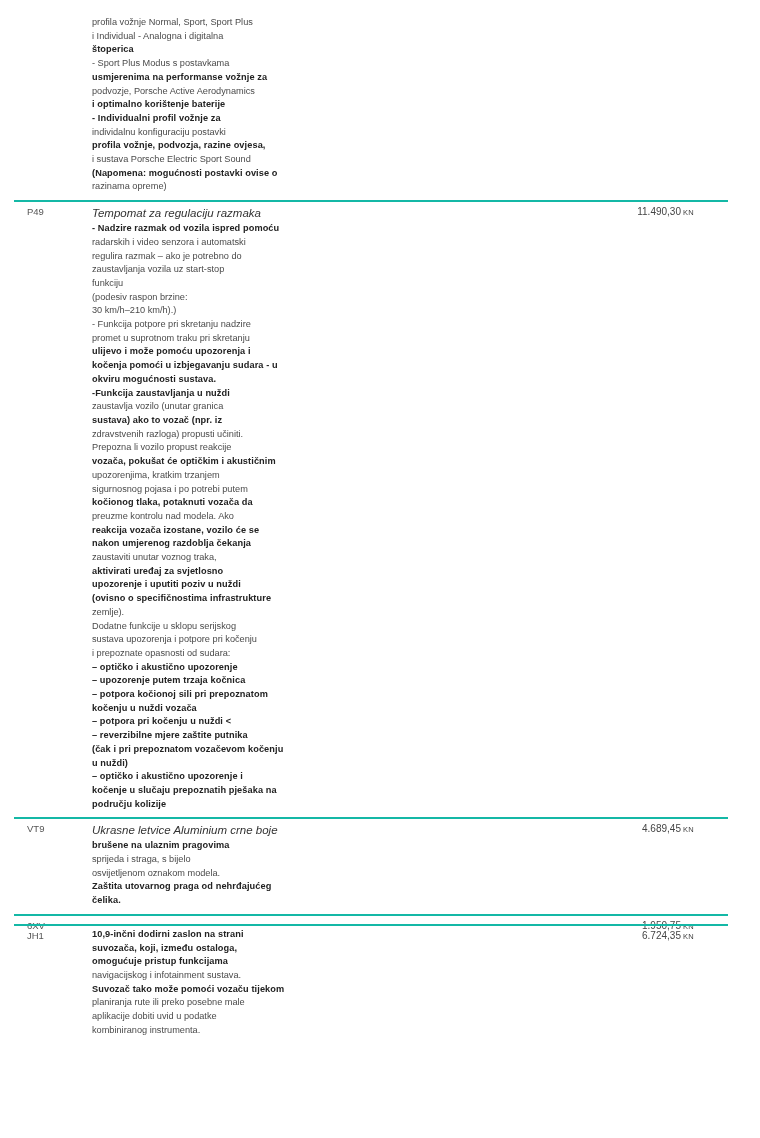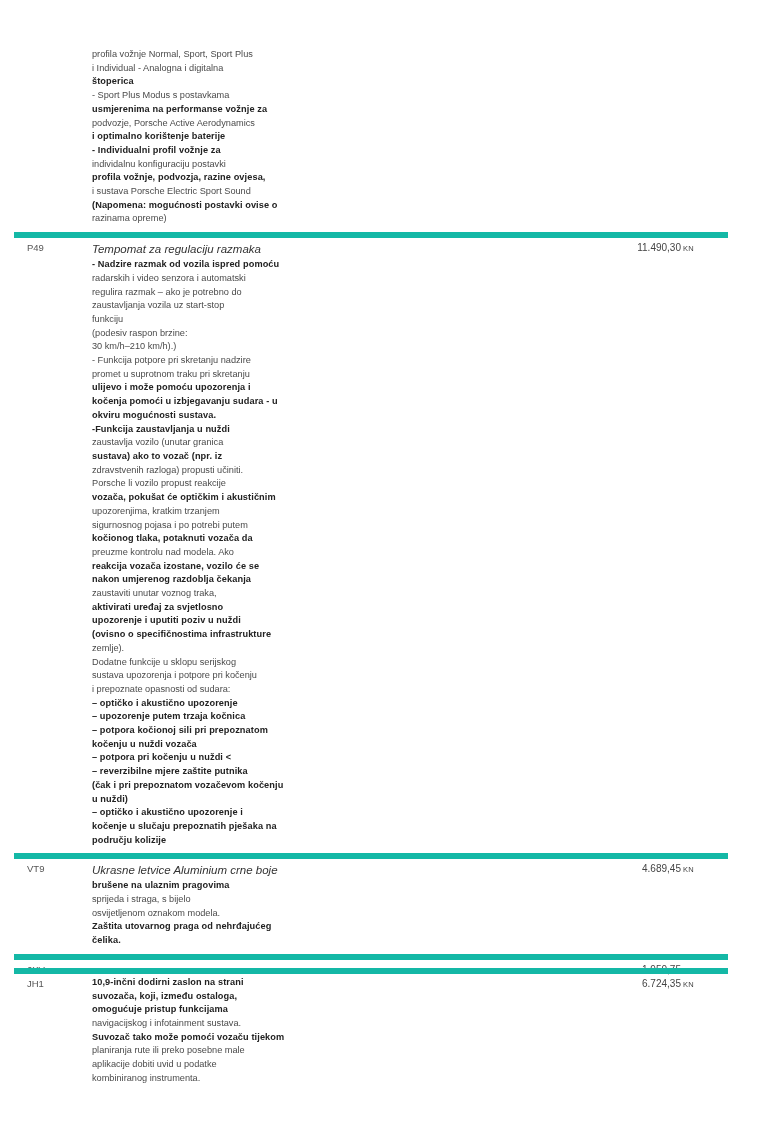--- a/index.html
+++ b/index.html
@@ -16,33 +16,33 @@
       color: #3a3a3a;
     }
     .page {
       position: absolute;
       left: 14px;
       top: 0;
       width: 714px;
     }
     .continuation {
       padding-left: 78px;
-      padding-top: 48px;
+      padding-top: 16px;
       padding-bottom: 6px;
     }
     .desc {
       font-size: 9.2px;
       line-height: 13.7px;
       color: #4a4a4a;
       width: 215px;
     }
     .desc .ln { display: block; white-space: nowrap; }
     .desc .b { color: #222; font-weight: bold; letter-spacing: 0.1px; }
     .row {
-      border-top: 6px solid #14b8a6;
+      border-top: 2px solid #14b8a6;
       position: relative;
       padding-top: 2px;
       padding-bottom: 6px;
     }
     .row .code {
       position: absolute;
       left: 13px;
       top: 4px;
       font-size: 9.5px;
       color: #555;
@@ -111,21 +111,21 @@
           <span class="ln">30 km/h–210 km/h).)</span>
           <span class="ln">- Funkcija potpore pri skretanju nadzire</span>
           <span class="ln">promet u suprotnom traku pri skretanju</span>
           <span class="ln b">ulijevo i može pomoću upozorenja i</span>
           <span class="ln b">kočenja pomoći u izbjegavanju sudara - u</span>
           <span class="ln b">okviru mogućnosti sustava.</span>
           <span class="ln b">-Funkcija zaustavljanja u nuždi</span>
           <span class="ln">zaustavlja vozilo (unutar granica</span>
           <span class="ln b">sustava) ako to vozač (npr. iz</span>
           <span class="ln">zdravstvenih razloga) propusti učiniti.</span>
-          <span class="ln">Porsche li vozilo propust reakcije</span>
+          <span class="ln">Prepozna li vozilo propust reakcije</span>
           <span class="ln b">vozača, pokušat će optičkim i akustičnim</span>
           <span class="ln">upozorenjima, kratkim trzanjem</span>
           <span class="ln">sigurnosnog pojasa i po potrebi putem</span>
           <span class="ln b">kočionog tlaka, potaknuti vozača da</span>
           <span class="ln">preuzme kontrolu nad modela. Ako</span>
           <span class="ln b">reakcija vozača izostane, vozilo će se</span>
           <span class="ln b">nakon umjerenog razdoblja čekanja</span>
           <span class="ln">zaustaviti unutar voznog traka,</span>
           <span class="ln b">aktivirati uređaj za svjetlosno</span>
           <span class="ln b">upozorenje i uputiti poziv u nuždi</span>

